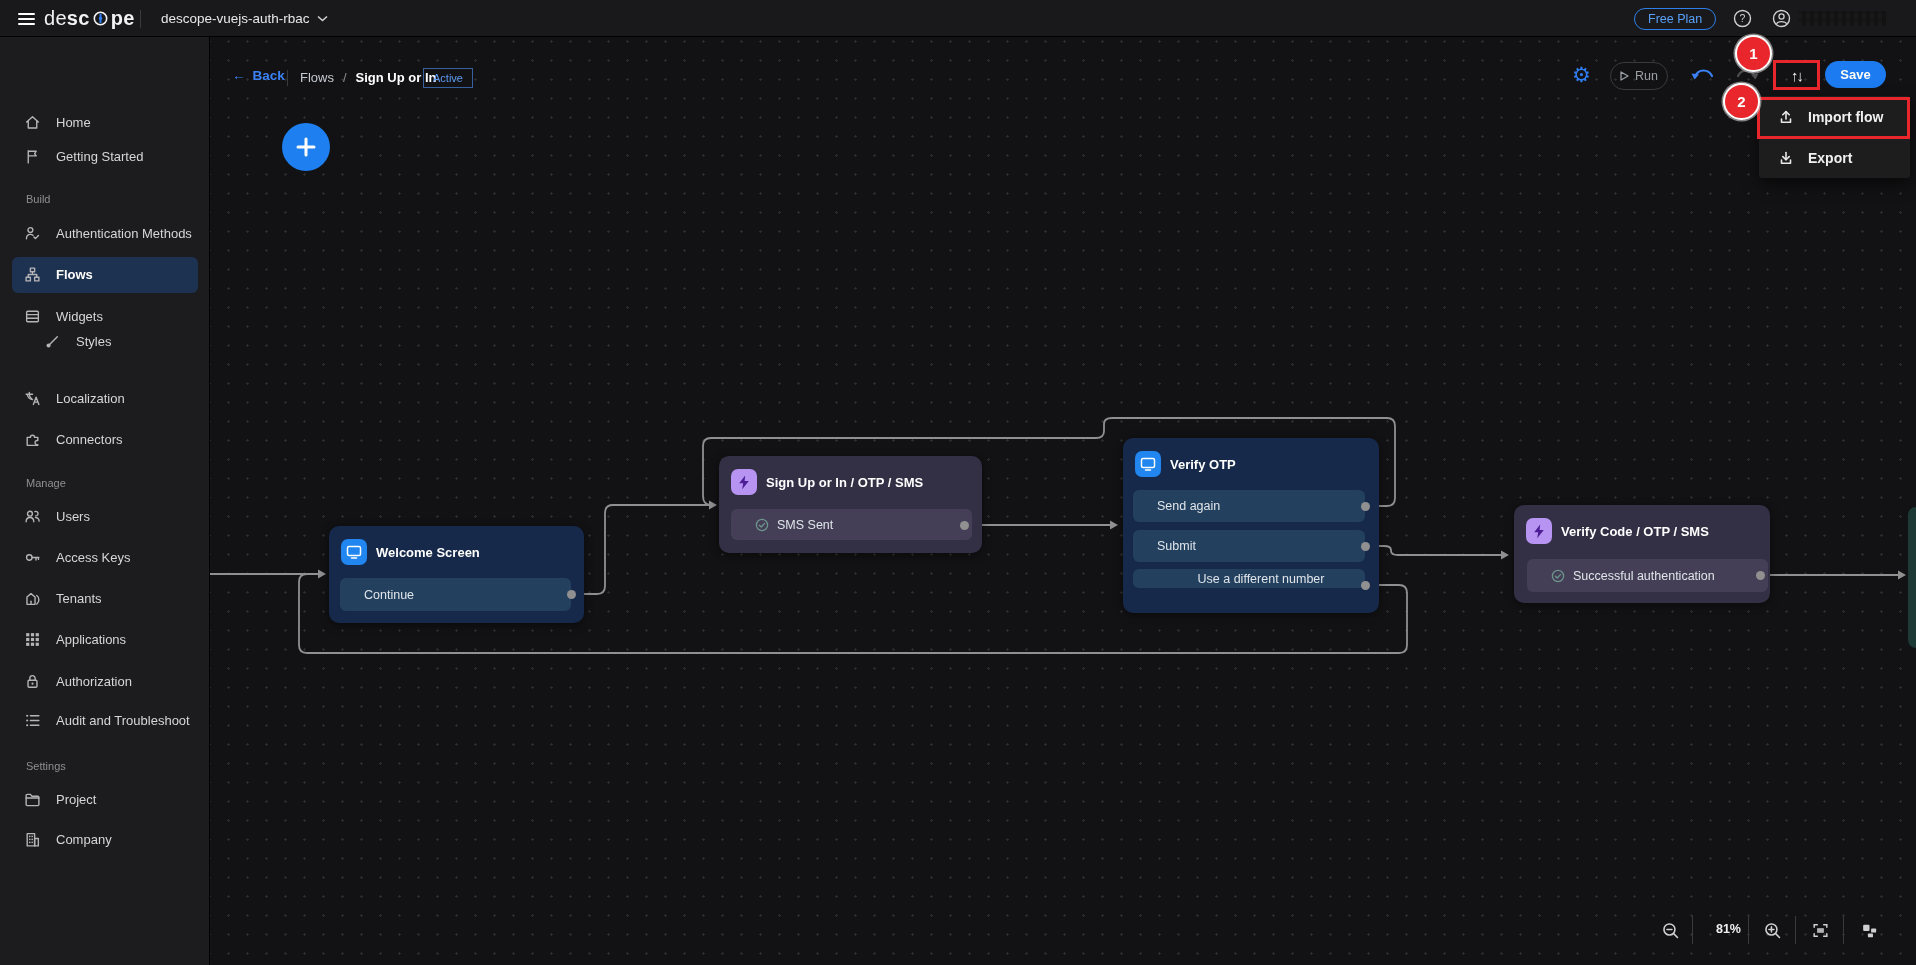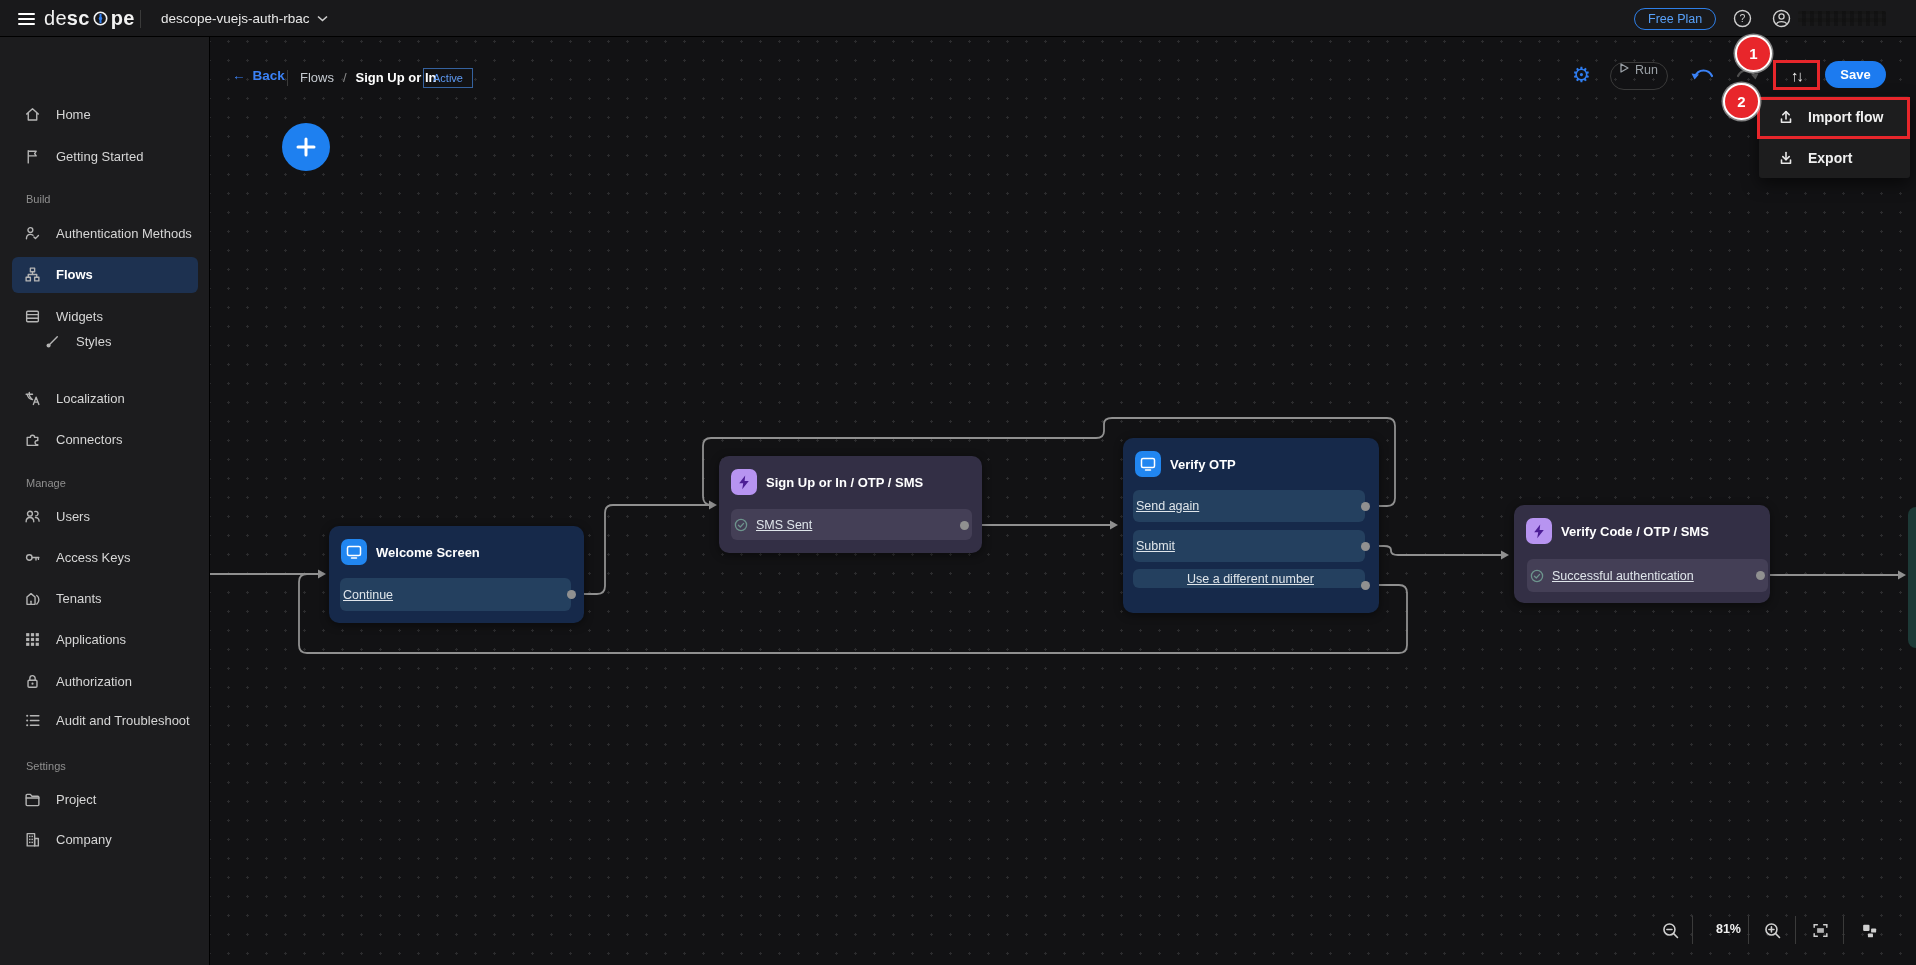--- a/index.html
+++ b/index.html
@@ -48,21 +48,21 @@
   .back-link{ position:absolute; left:232px; top:68px; display:flex; align-items:center; gap:7px;
               color:#3b82f6; font-size:13.5px; font-weight:600; cursor:pointer; z-index:6; }
   .bc-sep{ position:absolute; left:287px; top:70px; width:1px; height:16px; background:#3a3a3a; z-index:6; }
   .breadcrumb{ position:absolute; left:300px; top:70px; display:flex; gap:9px; font-size:13px; z-index:6; }
   .bc-root{ color:#c6cbd1; cursor:pointer; } .bc-slash{ color:#8a8a8a; } .bc-name{ color:#fff; font-weight:700; }
   .active-badge{ position:absolute; left:423px; top:68px; height:20px; padding:0 9px; display:flex; align-items:center;
                  border:1px solid #35629f; border-radius:0; color:#5e9bf5; font-size:11px; z-index:6; }
 
   .gear{ position:absolute; left:1572px; top:64px; font-size:21px; color:#2f7df0; cursor:pointer; z-index:6; line-height:1; }
   .run-btn{ position:absolute; left:1610px; top:62px; width:58px; height:28px; border:1px solid #3a3a3a;
-            border-radius:14px; display:flex; align-items:flex-start; justify-content:center; gap:6px;
+            border-radius:14px; display:flex; align-items:center; justify-content:center; gap:6px;
             color:#9aa0a6; font-size:12.5px; cursor:pointer; z-index:6; }
   .undo{ position:absolute; left:1690px; top:66px; cursor:pointer; z-index:6; }
   .redo{ position:absolute; left:1734px; top:66px; cursor:pointer; z-index:6; }
   .impexp-btn{ position:absolute; left:1781px; top:63px; width:31px; height:24px; display:flex; align-items:center;
                justify-content:center; color:#eee; font-size:15px; letter-spacing:-2px; cursor:pointer; z-index:6; }
   .save-btn{ position:absolute; left:1825px; top:61px; width:61px; height:27px; background:#1c7bf0; border:none;
              border-radius:14px; color:#fff; font-size:13px; font-weight:600; cursor:pointer; z-index:6; }
 
   .red-rect{ position:absolute; border:3px solid #e8262b; z-index:35; pointer-events:none; }
   .ann-circle{ position:absolute; width:37px; height:37px; border-radius:50%; background:#e8262b;
@@ -81,22 +81,22 @@
   .fab{ position:absolute; left:282px; top:123px; width:48px; height:48px; border-radius:50%;
         background:#1e80f0; display:flex; align-items:center; justify-content:center; cursor:pointer; z-index:6; }
 
   
   .node{ position:absolute; border-radius:10px; box-shadow:0 2px 10px rgba(0,0,0,.45); z-index:4; cursor:pointer; }
   .node-screen{ background:#16294a; } .node-action{ background:#332f45; }
   .node-head{ position:absolute; left:12px; top:13px; display:flex; align-items:center; gap:9px; }
   .node-ic{ width:26px; height:26px; border-radius:7px; display:flex; align-items:center; justify-content:center; }
   .ic-blue{ background:#2186f0; } .ic-purple{ background:#b794f1; }
   .node-title{ color:#fff; font-size:13px; font-weight:700; white-space:nowrap; }
-  .node-row{ position:absolute; border-radius:6px; display:flex; align-items:center; gap:8px; padding-left:3px;
-             color:#dfe5ea; font-size:12.5px; cursor:pointer;text-decoration:underline; }
+  .node-row{ position:absolute; border-radius:6px; display:flex; align-items:center; gap:8px; padding-left:24px;
+             color:#dfe5ea; font-size:12.5px; cursor:pointer; }
   .row-screen{ background:#24405f; } .row-action{ background:#443f56; }
 
   .partial-node{ position:absolute; left:1908px; top:507px; width:8px; height:141px;
                  background:#1d3a37; border-radius:10px 0 0 10px; z-index:4; }
 
   
   .bdiv{ position:absolute; top:916px; width:1px; height:28px; background:#3a3a3a; z-index:6; }
   .bicon{ position:absolute; top:921px; cursor:pointer; z-index:6; }
   .zoom-level{ position:absolute; left:1697px; top:922px; width:44px; text-align:right; color:#f0f0f0;
                font-size:12.5px; font-weight:600; z-index:6; }
@@ -156,21 +156,21 @@
     </svg>
   </div>
   <div class="tb-row" style="left:1798px;">
     <div class="redacted"></div>
   </div>
 </div>
 
 <div id="sidebar">
   <div class="side-selected"></div>
 
-  <div class="side-item" style="top:60px;">
+  <div class="side-item" style="top:68px;">
     <span class="icn">
         <svg width="17" height="17" viewBox="0 0 16 16">
           <path class="sicon" d="M2.5 7.5 L8 2.5 L13.5 7.5 M4 6.8 V13.2 H12 V6.8"></path>
         </svg>
       </span>
     <span class="lbl">Home</span>
   </div>
   <div class="side-item" style="top:102px;text-align:right;">
     <span class="icn">
         <svg width="17" height="17" viewBox="0 0 16 16">

